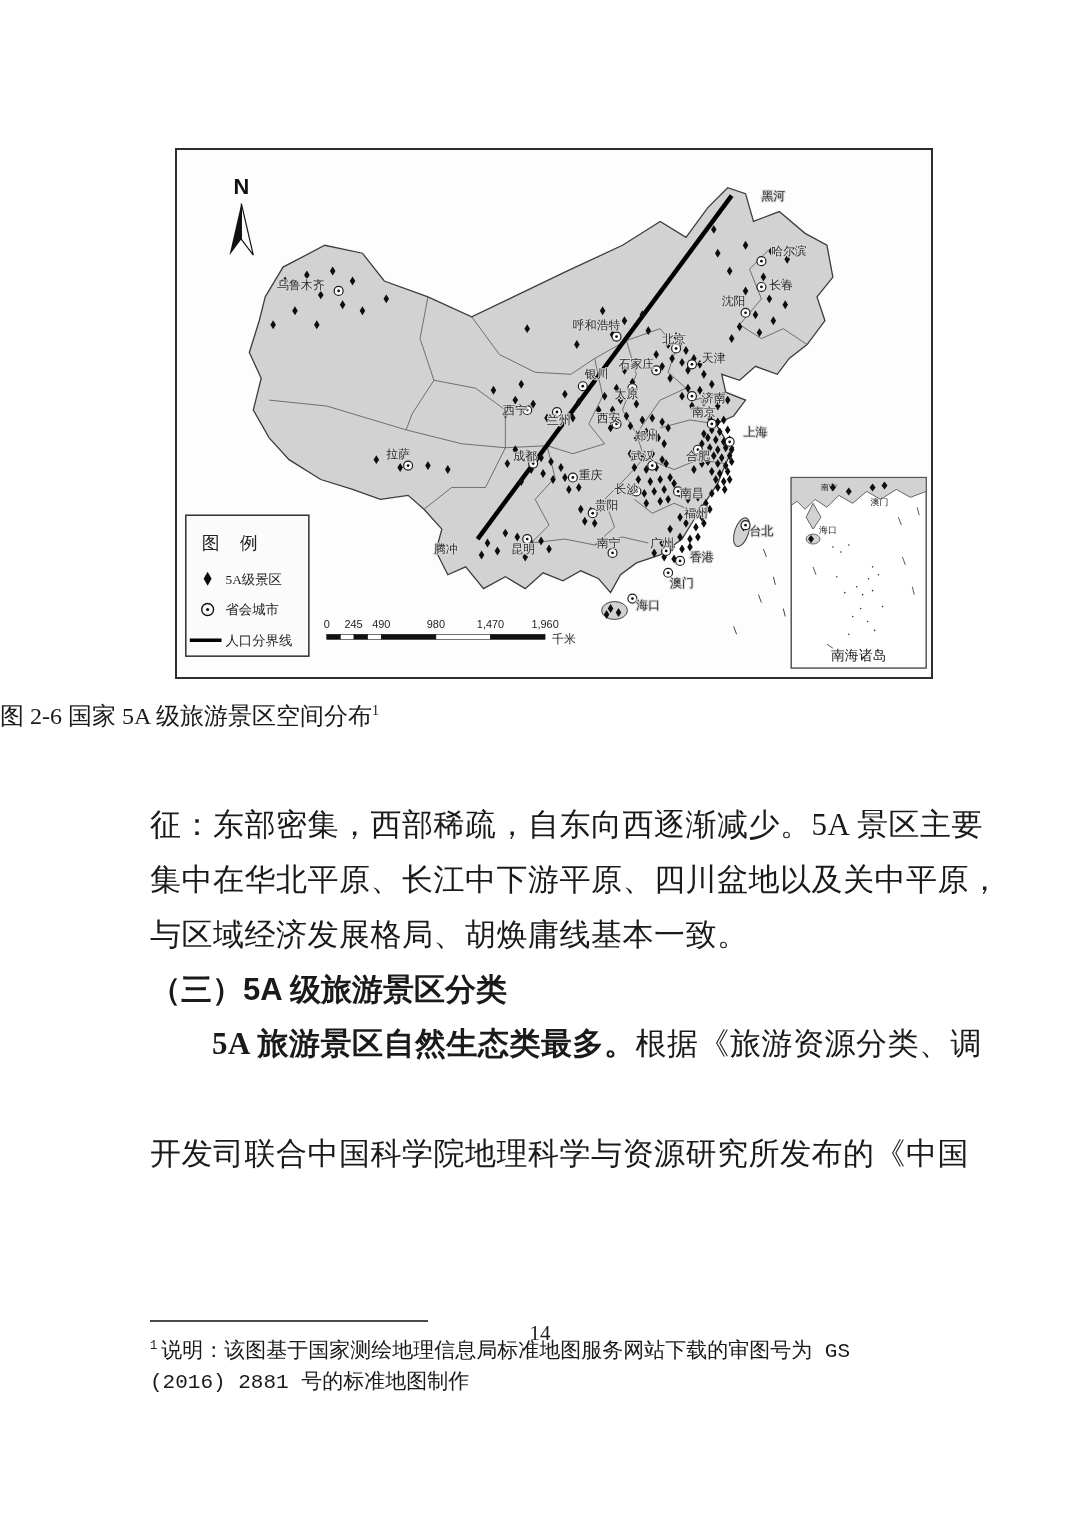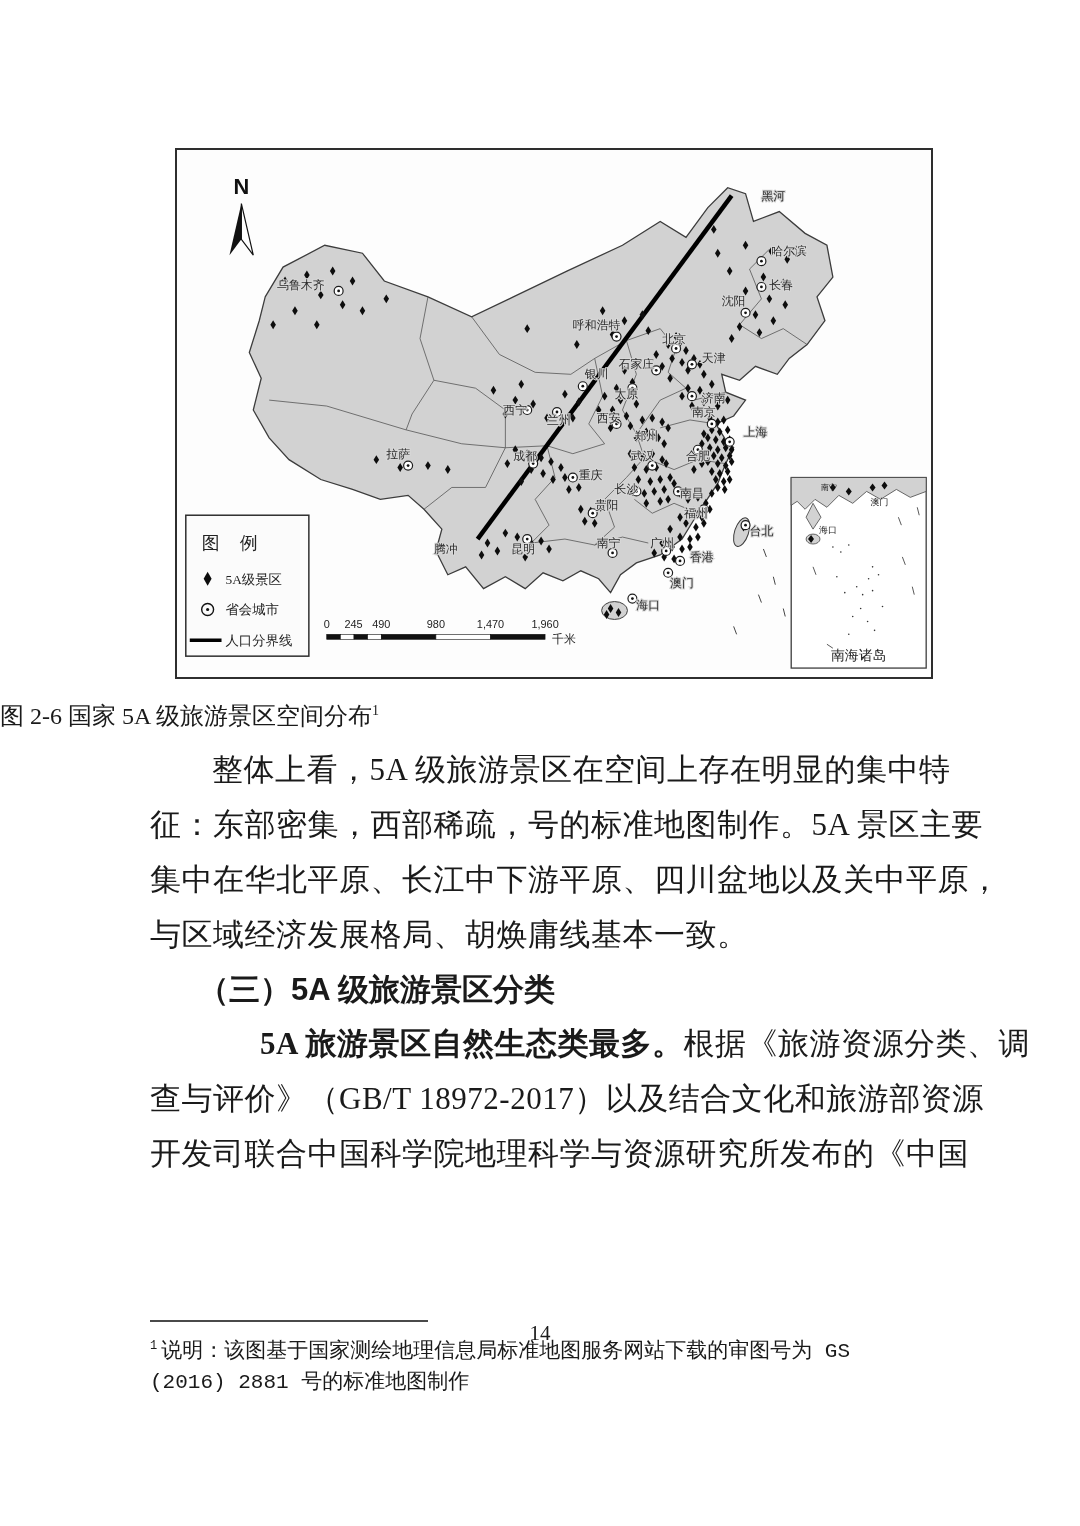--- a/index.html
+++ b/index.html
@@ -19,24 +19,24 @@
   
   .caption{position:absolute;left:0;top:700px;width:100%;text-align:left;font-size:24px;}
   .caption sup{font-size:14px;}
   
   .body-line{
     position:absolute;left:150px;width:782px;font-size:31px;height:55px;line-height:55px;
     text-align:justify;text-align-last:justify;letter-spacing:0.5px;white-space:nowrap;
   }
   .body-line.lastline{text-align-last:left;}
   .ind{display:inline-block;width:62px;}
-  .lead-bold{font-weight:bold;margin-left:48px;}
+  .lead-bold{font-weight:bold;}
   .heading{
     position:absolute;left:150px;top:966px;width:782px;font-size:31px;line-height:48px;
-    font-family:"Liberation Sans","DejaVu Sans",sans-serif;font-weight:bold;margin-left:48px;
+    font-family:"Liberation Sans","DejaVu Sans",sans-serif;font-weight:bold;
   }
   
   .footnote-rule{position:absolute;left:150px;top:1320px;width:278px;border-top:2px solid #4a4a4a;}
   .footnote{position:absolute;left:150px;top:1331px;width:800px;font-size:21px;line-height:31px;font-family:Liberation Mono, monospace;}
   .footnote sup{font-size:12px;margin-right:4px;}
   .page-number{position:absolute;left:0;top:1321px;width:100%;text-align:center;font-size:21px;}
 </style>
 </head>
 <body>
 
@@ -475,33 +475,29 @@
         </g>
         <text x="686" y="514" text-anchor="middle" font-size="14" class="map-small">南海诸岛</text>
       </g>
     </svg>
   </div>
 
   <div class="caption">
     <span>图 2-6 国家 5A 级旅游景区空间分布</span><sup>1</sup>
   </div>
 
-  <div class="body-line" style="top:742px">
-    <span class="ind"></span><span>整体上看，5A 级旅游景区在空间上存在明显的集中特</span>
-  </div>
-  <div class="body-line" style="top:797px">征：东部密集，西部稀疏，号的标准地图制作。5A 景区主要</div>
+  <div class="body-line" style="top:797px">征：东部密集，西部稀疏，自东向西逐渐减少。5A 景区主要</div>
   <div class="body-line lastline" style="top:907px">与区域经济发展格局、胡焕庸线基本一致。</div>
   <div class="body-line" style="top:852px">集中在华北平原、长江中下游平原、四川盆地以及关中平原，</div>
 
   <div class="heading">（三）5A 级旅游景区分类</div>
 
   <div class="body-line" style="top:1016px">
     <span class="ind"></span><span class="lead-bold">5A 旅游景区自然生态类最多。</span><span>根据《旅游资源分类、调</span>
   </div>
-  <div class="body-line" style="top:1071px">查与评价》（GB/T 18972-2017）以及结合文化和旅游部资源</div>
   <div class="body-line" style="top:1126px">开发司联合中国科学院地理科学与资源研究所发布的《中国</div>
 
   <div class="footnote-rule"></div>
   <div class="footnote">
     <div><sup>1</sup><span>说明：该图基于国家测绘地理信息局标准地图服务网站下载的审图号为 GS</span></div>
     <div>(2016) 2881 号的标准地图制作</div>
   </div>
 
   <div class="page-number">14</div>
 

